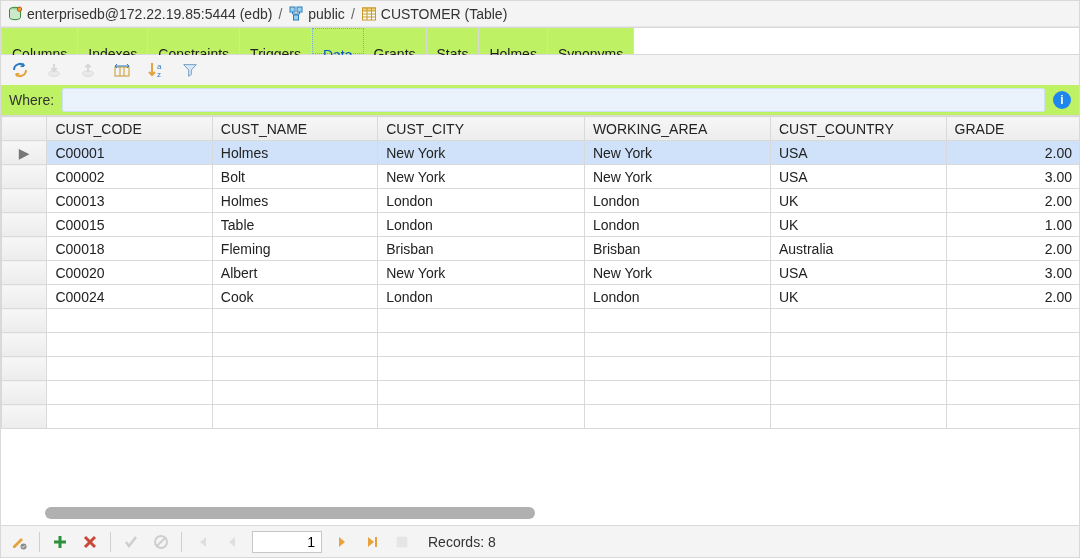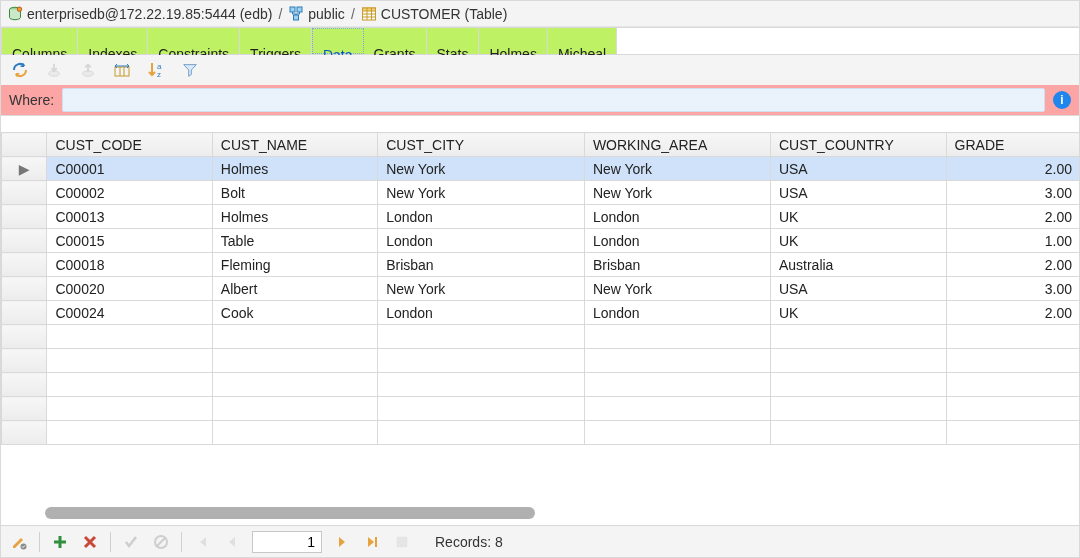--- a/index.html
+++ b/index.html
@@ -67,21 +67,21 @@
   .tbtn { width:22px; height:22px; display:flex; align-items:center; justify-content:center; border-radius:3px; }
   .tbtn.disabled { opacity:.4; }
 
   
   .wherebar {
     height:30px;
     display:flex;
     align-items:center;
     padding:0 8px;
     gap:8px;
-    background:#fca5a5;
+    background:#bef264;
   }
   .wherebar label { color:#333; }
   .where-input {
     flex:1;
     height:24px;
     background:#eaf2fb;
     border:1px solid #cfe0f3;
     border-radius:2px;
     padding:0 6px;
     font:inherit;
@@ -99,21 +99,20 @@
     flex:1;
     background:#fff;
     border-top:1px solid #d9d9d9;
     position:relative;
     overflow:hidden;
   }
   table.grid {
     border-collapse:collapse;
     width:1080px;
     table-layout:fixed;
-    margin-top:16px;
   }
   .grid th, .grid td {
     border:1px solid #d9d9d9;
     font-size:14px;
     height:24px;
     padding:2px 8px;
     text-align:left;
     overflow:hidden;
     white-space:nowrap;
   }
@@ -153,21 +152,21 @@
     width:70px; height:22px;
     border:1px solid #c7c7c7;
     text-align:right;
     padding:0 6px;
     font:inherit;
     background:#fff;
   }
   .vdiv { width:1px; height:20px; background:#d0d0d0; }
   .foot-ico { width:20px; height:20px; display:flex; align-items:center; justify-content:center; }
   .foot-ico.disabled { opacity:.35; }
-  .records { color:#333; margin-left:13px; }
+  .records { color:#333; margin-left:6px; }
 </style>
 </head>
 <body>
 
 <div class="window">
 
   <div class="breadcrumb">
     <span class="crumb">
       <span class="ico">
         <svg viewBox="0 0 16 16">
@@ -208,21 +207,21 @@
 
   <div class="tabs" id="tabs">
       <div class="tab">Columns</div>
       <div class="tab">Indexes</div>
       <div class="tab">Constraints</div>
       <div class="tab">Triggers</div>
       <div class="tab active">Data</div>
       <div class="tab">Grants</div>
       <div class="tab">Stats</div>
       <div class="tab">Holmes</div>
-      <div class="tab">Micheal</div>
+      <div class="tab">Synonyms</div>
     </div>
 
   <div class="toolbar">
     <span class="tbtn">
       <svg viewBox="0 0 20 20" width="20" height="20">
           <path d="M4 10a6 6 0 0 1 10.5-4" fill="none" stroke="#2f7cc4" stroke-width="2"></path>
           <path d="M14 3v4h-4z" fill="#2f7cc4"></path>
           <path d="M16 10a6 6 0 0 1-10.5 4" fill="none" stroke="#e6a23c" stroke-width="2"></path>
           <path d="M6 17v-4h4z" fill="#e6a23c"></path>
         </svg>

